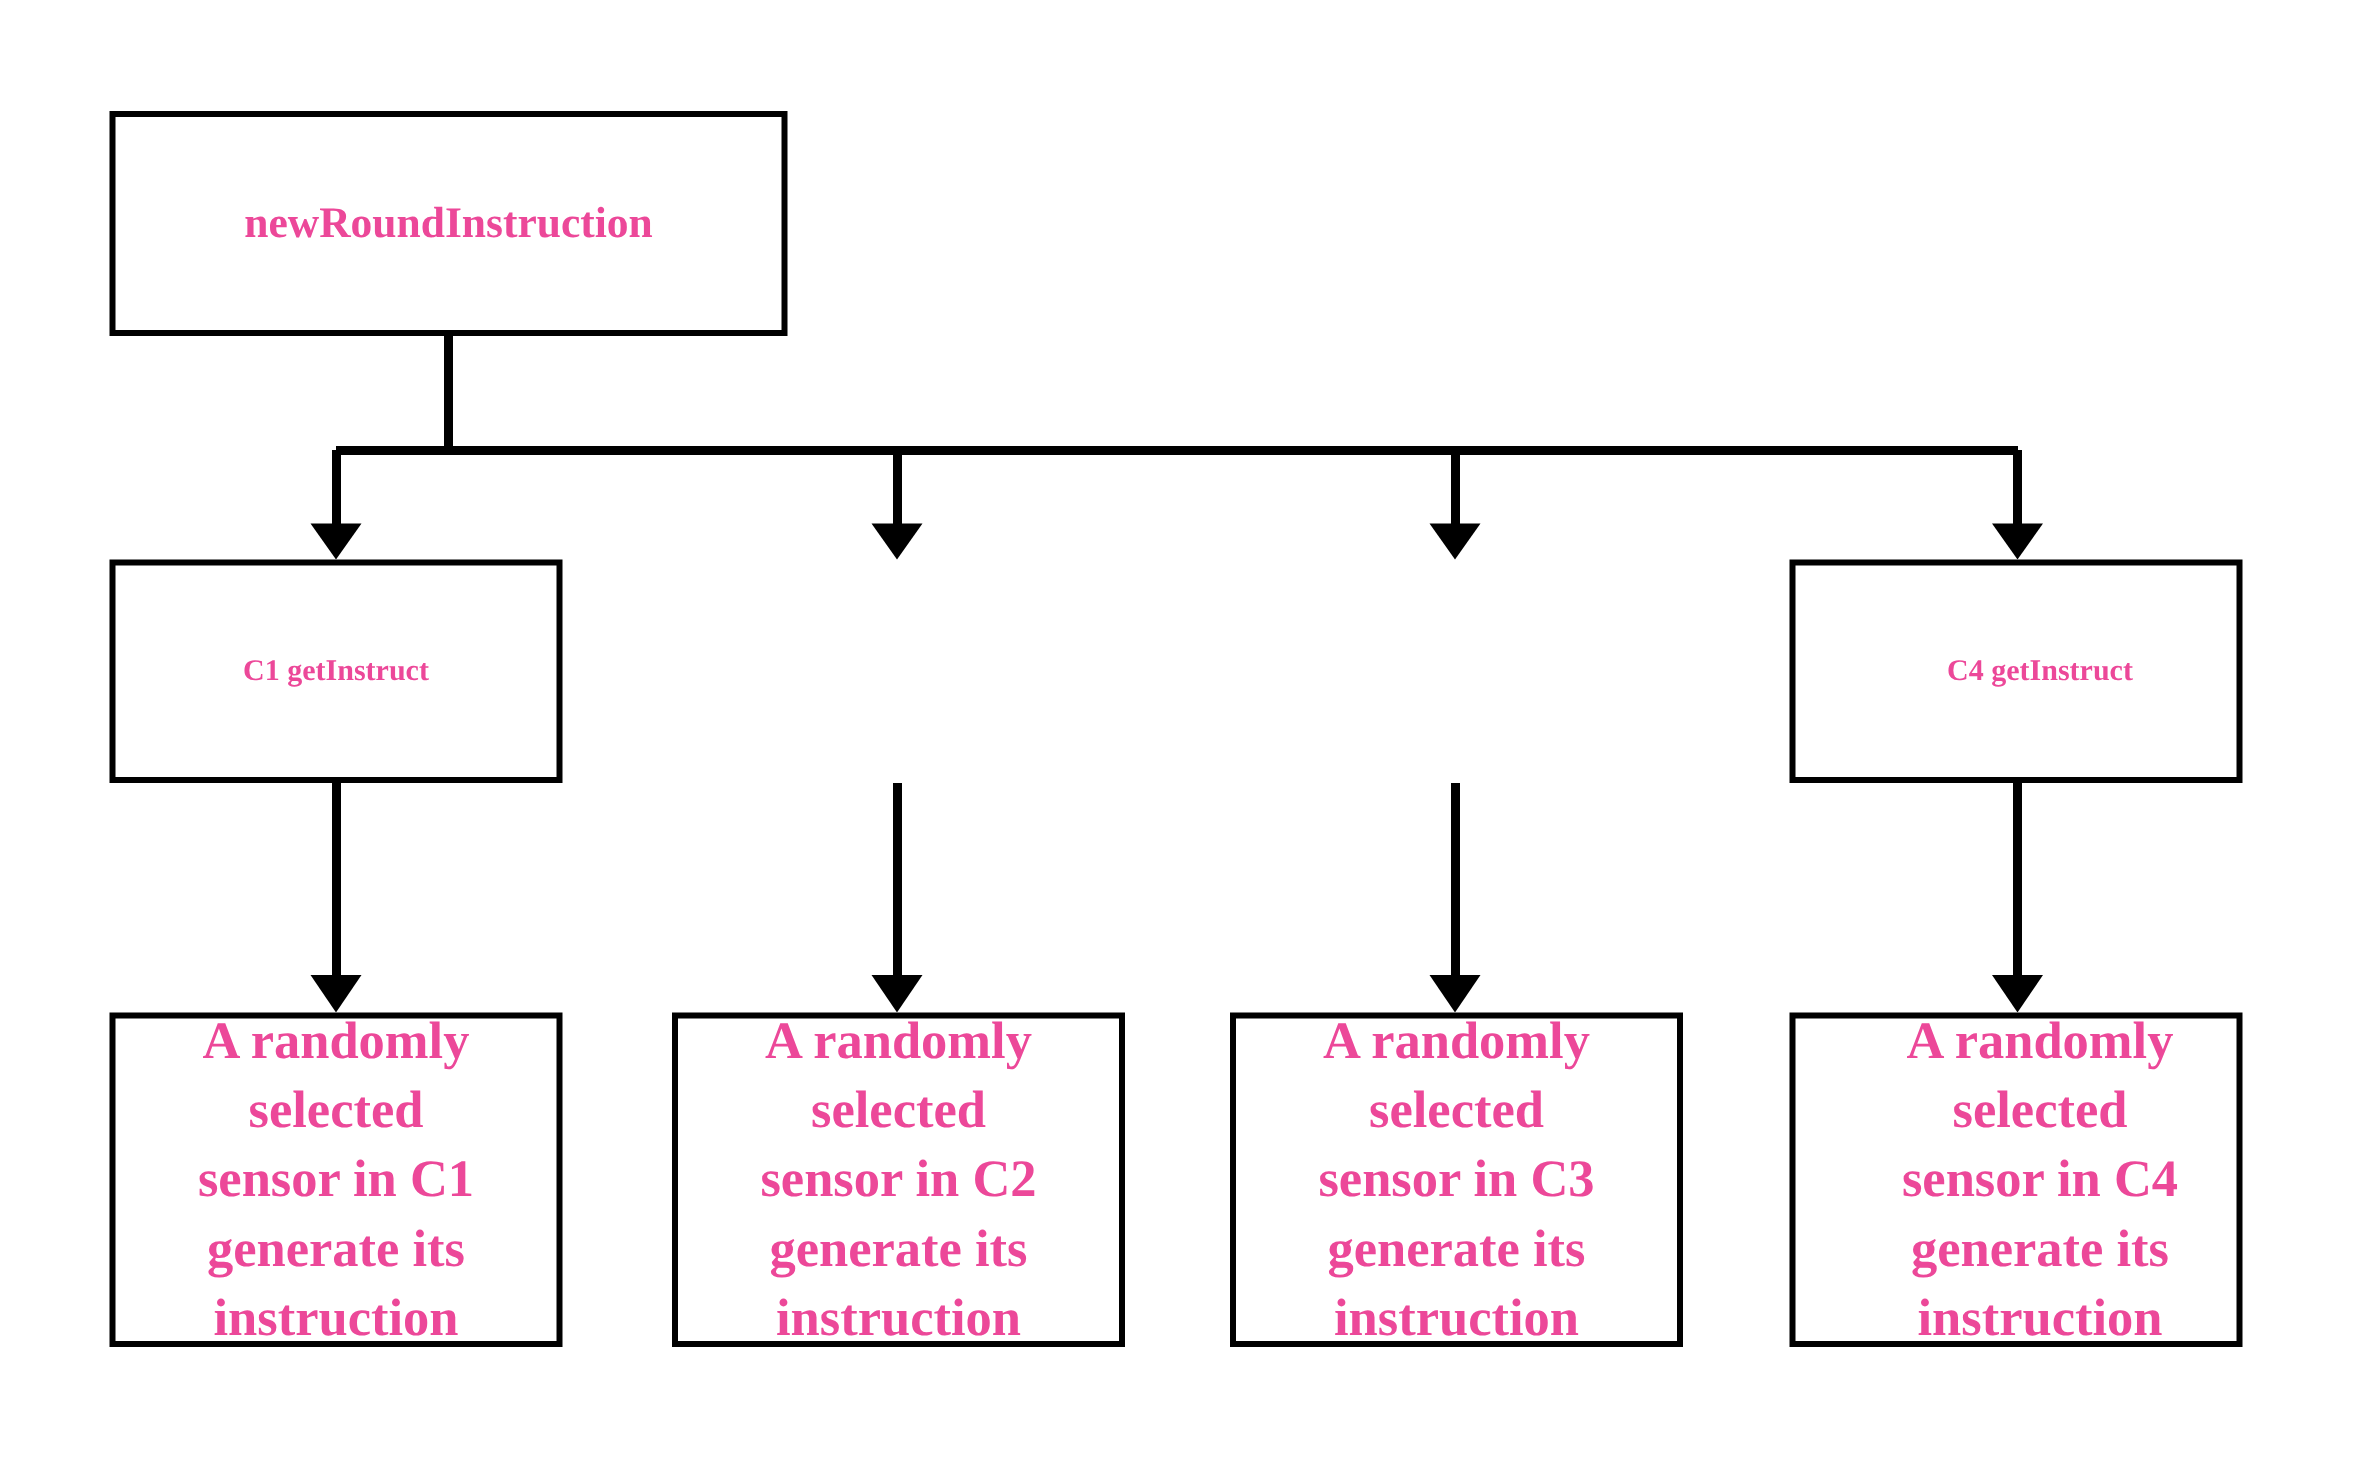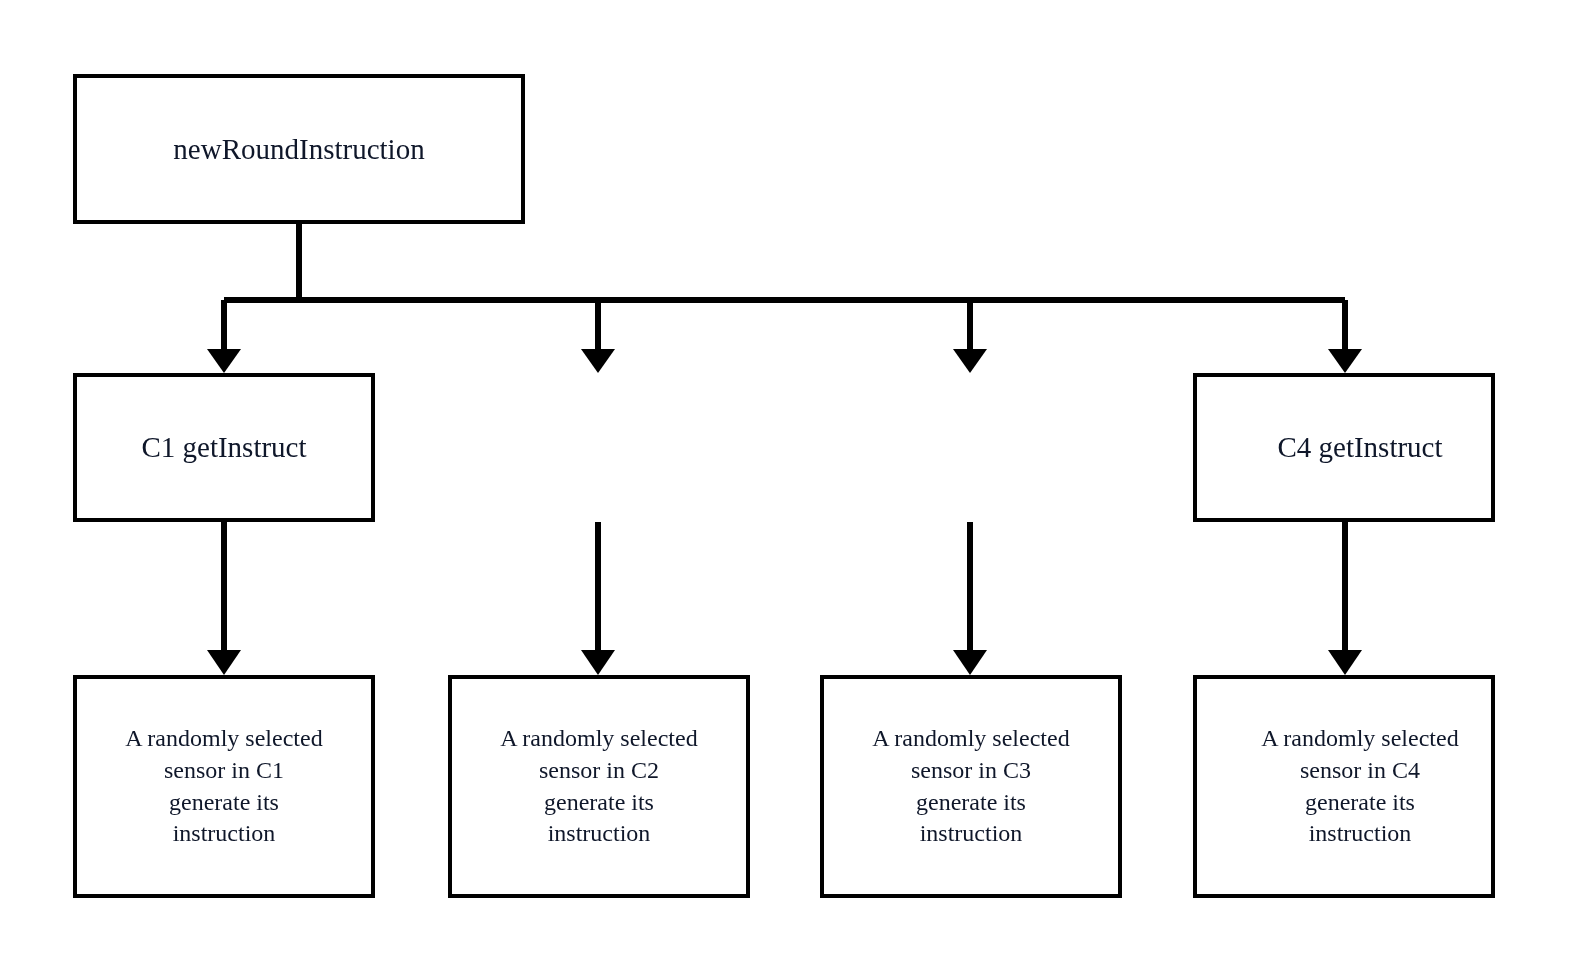--- a/index.html
+++ b/index.html
@@ -25,50 +25,51 @@
   }
   .node {
     position: absolute;
     box-sizing: border-box;
     background: #ffffff;
     border: 4px solid #000000;
     display: flex;
     align-items: center;
     justify-content: center;
     text-align: center;
-    color: #0f172a;
+    color: #ec4899;
     z-index: 2;
+    font-weight: bold;
   }
   .node-label {
     display: block;
     line-height: 1.32;
     white-space: pre-line;
     padding: 0 6px;
   }
   .node.root {
     left: 73px;
     top: 74px;
     width: 452px;
     height: 150px;
   }
   .node.root .node-label { font-size: 29px; }
 
   .node.mid {
     top: 373px;
     width: 302px;
     height: 149px;
   }
-  .node.mid .node-label { font-size: 29px; }
+  .node.mid .node-label { font-size: 20px; }
 
   .node.leaf {
     top: 675px;
     width: 302px;
     height: 223px;
   }
-  .node.leaf .node-label { font-size: 24px; }
+  .node.leaf .node-label { font-size: 35px; }
 
   .col0 { left: 73px; }
   .col1 { left: 448px; }
   .col2 { left: 820px; }
   .col3 { left: 1193px; padding-left: 32px; }
 </style>
 </head>
 <body>
 
 <div id="canvas">

